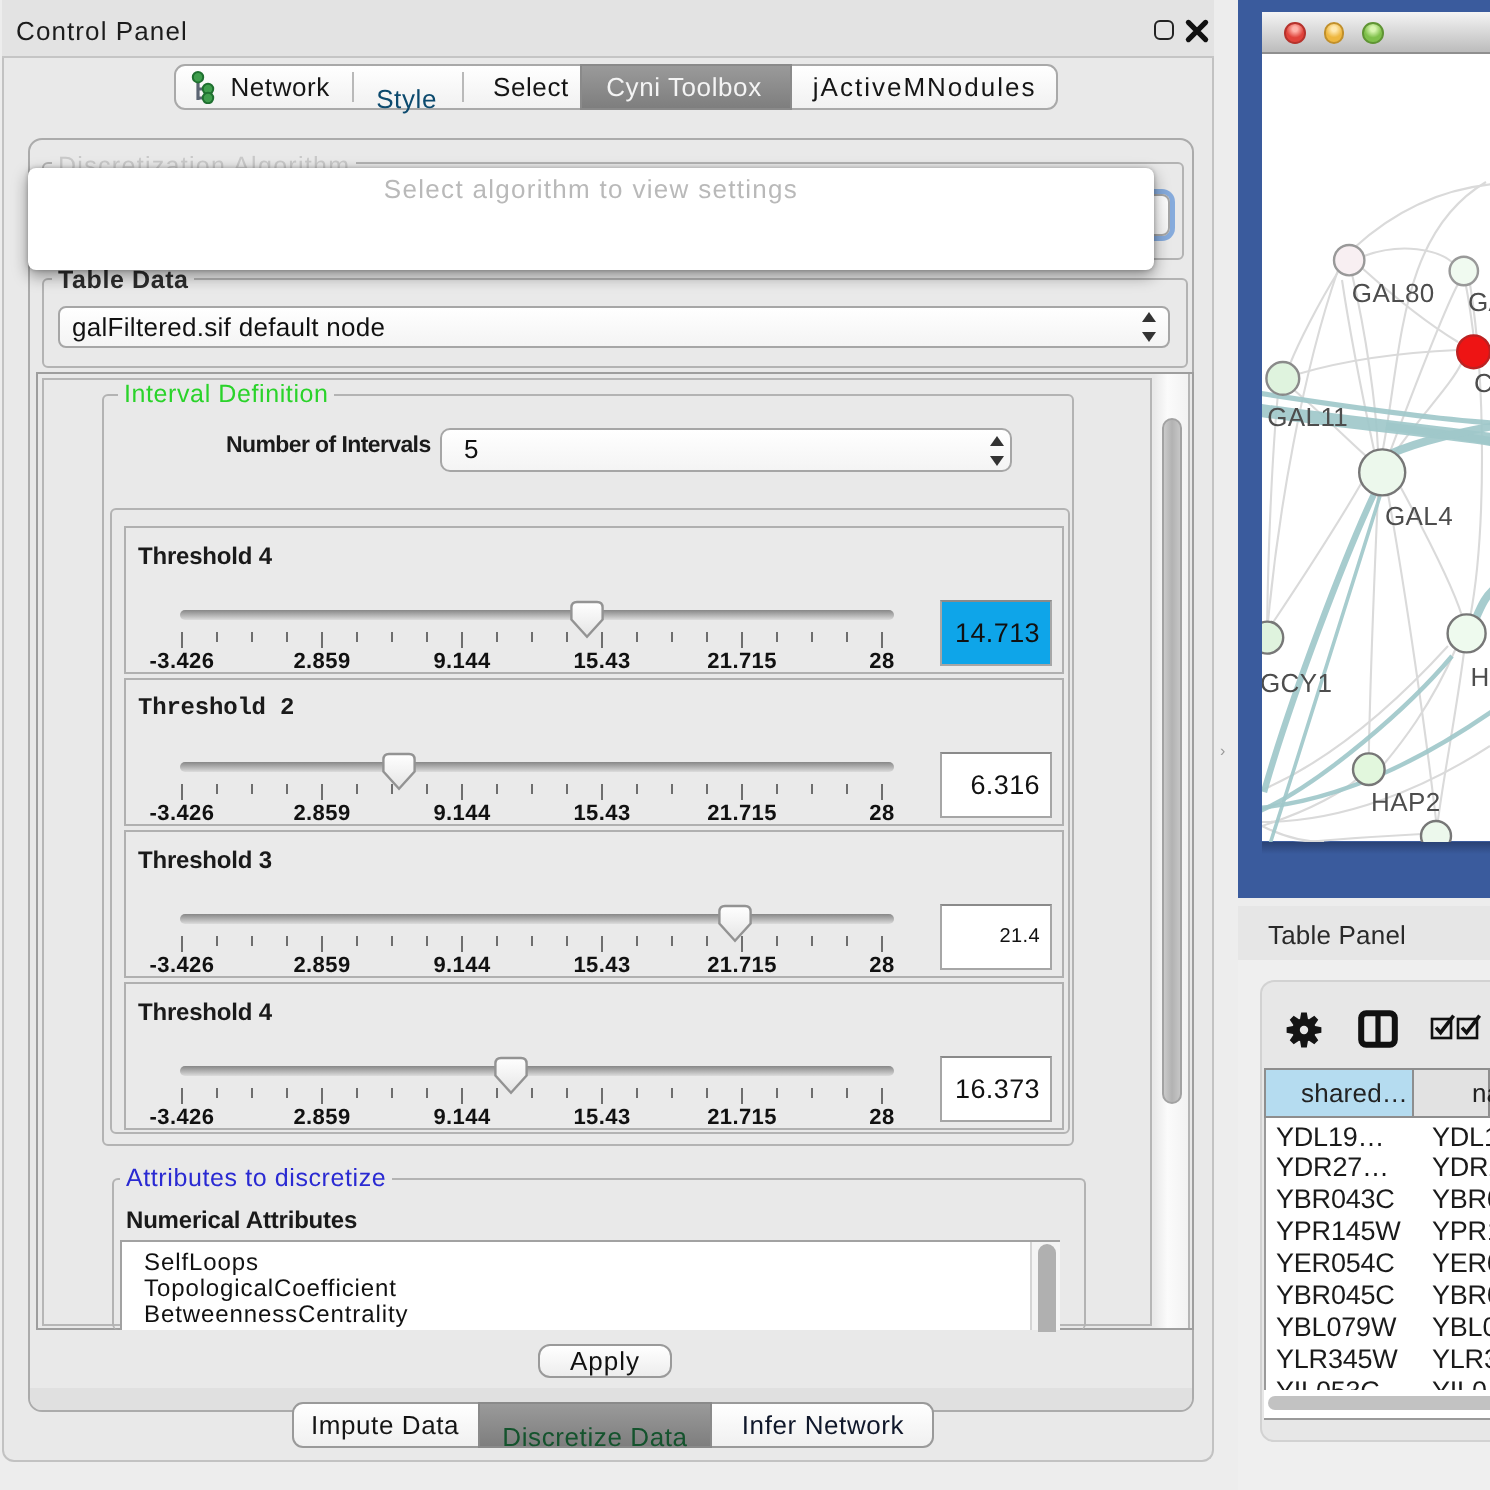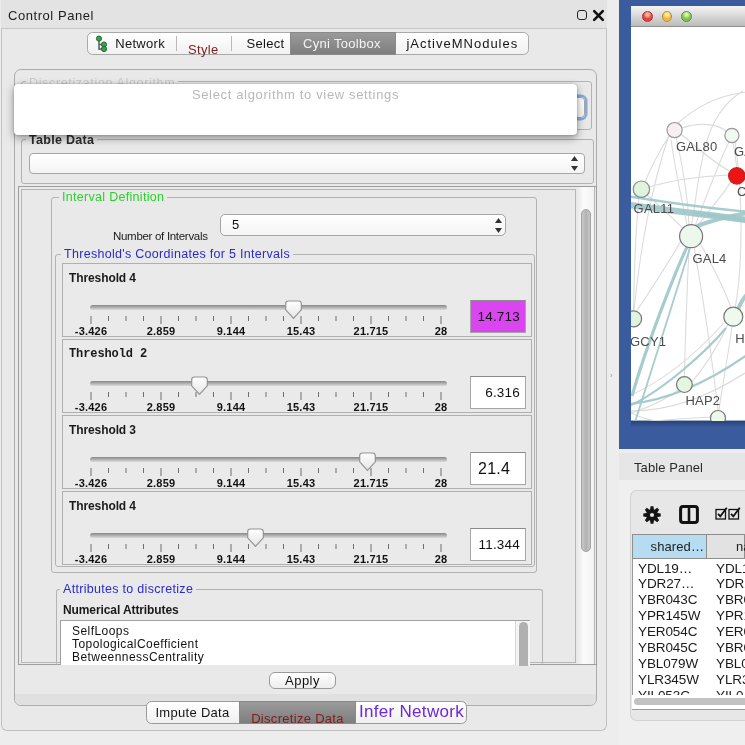--- a/index.html
+++ b/index.html
@@ -17,59 +17,59 @@
 <div class="abs" style="left:8px;top:8px;font-size:13px;letter-spacing:.55px;color:#1c1c1c;">Control Panel</div>
 <div class="abs" style="left:577px;top:10px;width:10px;height:10px;border:1.6px solid #222;border-radius:3px;"></div>
 <svg class="abs" style="left:592px;top:9px" width="13" height="13" viewBox="0 0 13 13">
       <path d="M2.2 2.2 L10.8 10.8 M10.8 2.2 L2.2 10.8" stroke="#111" stroke-width="2.6" stroke-linecap="round"></path>
     </svg>
 <div class="abs" style="left:86.5px;top:31.5px;width:442.5px;height:23.5px;background:linear-gradient(#ffffff,#f1f1f1);border:1px solid #a9a9a9;border-radius:5.5px;"></div>
 <div class="abs" style="left:290px;top:31.5px;width:105.7px;height:23.5px;background:linear-gradient(#9a9a9a,#7e7e7e);border:1px solid #8a8a8a;"></div>
 <div class="abs" style="left:175.7px;top:36px;width:1px;height:14.5px;background:#b9b9b9;"></div>
 <div class="abs" style="left:230.9px;top:36px;width:1px;height:14.5px;background:#b9b9b9;"></div>
 <div class="abs" style="left:95.5px;top:31.5px;width:89.2px;height:23.5px;display:flex;align-items:center;justify-content:center;font-size:13px;letter-spacing:.3px;color:#151515;">Network</div>
-<div class="abs" style="left:175.7px;top:31.5px;width:55.2px;height:35px;display:flex;align-items:center;justify-content:center;font-size:13px;letter-spacing:.3px;color:#7f1d1d;">Style</div>
+<div class="abs" style="left:175.7px;top:31.5px;width:55.2px;height:35px;display:flex;align-items:center;justify-content:center;font-size:13px;letter-spacing:.3px;color:#0c4a6e;">Style</div>
 <div class="abs" style="left:235.9px;top:31.5px;width:59.1px;height:23.5px;display:flex;align-items:center;justify-content:center;font-size:13px;letter-spacing:.3px;color:#151515;">Select</div>
 <div class="abs" style="left:290.0px;top:31.5px;width:104px;height:23.5px;display:flex;align-items:center;justify-content:center;font-size:13px;letter-spacing:.3px;color:#f4f4f4;">Cyni Toolbox</div>
 <div class="abs" style="left:395.7px;top:31.5px;width:133.3px;height:23.5px;display:flex;align-items:center;justify-content:center;font-size:13px;letter-spacing:1.0px;color:#151515;">jActiveMNodules</div>
 <svg class="abs" style="left:94px;top:35px" width="14" height="17" viewBox="0 0 14 17">
 <path d="M5 5 V15 M5 9.5 H9 M5 14 H9" stroke="#5a6472" stroke-width="1.6" fill="none"></path>
 <circle cx="5" cy="3.6" r="2.6" fill="#3f9e4d" stroke="#1f7030" stroke-width="1"></circle>
 <circle cx="10" cy="9.5" r="2.6" fill="#3f9e4d" stroke="#1f7030" stroke-width="1"></circle>
 <circle cx="10" cy="14" r="2.6" fill="#3f9e4d" stroke="#1f7030" stroke-width="1"></circle>
 </svg>
 <div class="abs" style="left:13.5px;top:69px;width:583px;height:637px;background:#e9e9e9;border:1px solid #ababab;border-radius:7px;"></div>
 <div class="abs" style="left:14.5px;top:694px;width:581px;height:11px;background:#e0e0e0;border-radius:0 0 6px 6px;"></div>
 <div class="abs fs" style="left:20.5px;top:81px;width:571px;height:49px;background:#e9e9e9;"></div>
 <div class="abs fslab" style="left:26px;top:76.5px;color:#c9c9c9;letter-spacing:.65px;">Discretization Algorithm</div>
 <div class="abs combo" style="left:28px;top:97px;width:557px;height:21px;box-shadow:0 0 0 2.5px rgba(100,150,215,.75);"></div>
 <div class="abs fs" style="left:20.5px;top:138.5px;width:573px;height:45px;"></div>
 <div class="abs fslab" style="left:26px;top:133.5px;color:#2c2c2c;font-weight:bold;">Table Data</div>
 <div class="abs" style="left:14px;top:84px;width:563px;height:51px;background:#fff;border-radius:4px;box-shadow:0 3px 8px rgba(0,0,0,.4),0 0 2px rgba(0,0,0,.25);"></div>
 <div class="abs" style="left:14px;top:87px;width:563px;height:15px;color:#b9b9b9;font-size:13px;letter-spacing:.65px;text-align:center;">Select algorithm to view settings</div>
 <div class="abs combo" style="left:29px;top:153px;width:556px;height:20.5px;"></div>
+<div class="abs" style="left:36px;top:156px;font-size:13px;letter-spacing:.15px;color:#111;">galFiltered.sif default node</div>
 <svg class="abs" style="left:570px;top:156px" width="9" height="15" viewBox="0 0 9 15">
       <path d="M4.5 0 L8 5 H1 Z" fill="#333"></path>
       <path d="M4.5 15 L8 10 H1 Z" fill="#333"></path>
     </svg>
 <div class="abs" style="left:17.5px;top:186px;width:579px;height:479px;background:#e9e9e9;border:1px solid #9e9e9e;"></div>
 <div class="abs" style="left:20.5px;top:188.5px;width:555.5px;height:474.5px;background:#e9e9e9;border:1px solid #b6b6b6;"></div>
 <div class="abs" style="left:576.5px;top:187px;width:18px;height:477px;background:linear-gradient(90deg,#e9e9e9,#fbfbfb 40%,#f2f2f2);border-right:1px solid #b5b5b5;"></div>
 <div class="abs" style="left:580.5px;top:209px;width:10px;height:343px;background:linear-gradient(90deg,#cacaca,#b2b2b2 50%,#c6c6c6);border:1px solid #a2a2a2;border-radius:5.5px;"></div>
 <div class="abs fs" style="left:51px;top:196.5px;width:485.5px;height:376px;"></div>
 <div class="abs fslab" style="left:59px;top:190.5px;color:#2ad32a;">Interval Definition</div>
-<div class="abs" style="left:88px;top:230px;font-size:11.5px;font-weight:normal;letter-spacing:-.3px;color:#1a1a1a;padding-left:25px;">Number of Intervals</div>
+<div class="abs" style="left:88px;top:217px;font-size:11.5px;font-weight:bold;letter-spacing:-.3px;color:#1a1a1a;padding-left:25px;">Number of Intervals</div>
 <div class="abs combo" style="left:219.5px;top:213.5px;width:286px;height:22px;border-radius:5px;"></div>
 <div class="abs" style="left:232px;top:217px;font-size:13px;color:#111;">5</div>
 <svg class="abs" style="left:494px;top:217.5px" width="9" height="15" viewBox="0 0 9 15">
       <path d="M4.5 0 L8 5 H1 Z" fill="#333"></path>
       <path d="M4.5 15 L8 10 H1 Z" fill="#333"></path>
     </svg>
 <div class="abs fs" style="left:55px;top:254px;width:479.5px;height:313px;"></div>
-<div class="abs fslab" style="left:61px;top:248px;color:#2a2ad2;">Threshold's Coordinates for 5 Intervals</div>
 <div class="abs" style="left:62px;top:263px;width:470px;height:74px;background:#eaeaea;border:1px solid #b0b0b0;"></div>
 <div class="abs" style="left:69px;top:271px;font-size:12px;font-weight:bold;letter-spacing:-.1px;color:#1a1a1a;">Threshold 4</div>
 <div class="abs" style="left:90px;top:305px;width:357px;height:5px;border-radius:2.5px;background:linear-gradient(#878787,#b5b5b5 55%,#dcdcdc);"></div>
 <svg class="abs" style="left:62px;top:315px" width="468" height="10" viewBox="0 0 468 10">
       <path d="M29.0 1 V9" stroke="#6e6e6e" stroke-width="1"></path>
       <path d="M46.5 1 V6" stroke="#6e6e6e" stroke-width="1"></path>
       <path d="M64.0 1 V6" stroke="#6e6e6e" stroke-width="1"></path>
       <path d="M81.5 1 V6" stroke="#6e6e6e" stroke-width="1"></path>
       <path d="M99.0 1 V9" stroke="#6e6e6e" stroke-width="1"></path>
       <path d="M116.5 1 V6" stroke="#6e6e6e" stroke-width="1"></path>
@@ -91,21 +91,21 @@
     </svg>
 <div class="abs" style="left:91px;top:324.5px;transform:translateX(-50%);font-size:11px;font-weight:bold;letter-spacing:.2px;color:#111;white-space:nowrap;">-3.426</div>
 <div class="abs" style="left:161px;top:324.5px;transform:translateX(-50%);font-size:11px;font-weight:bold;letter-spacing:.2px;color:#111;white-space:nowrap;">2.859</div>
 <div class="abs" style="left:231px;top:324.5px;transform:translateX(-50%);font-size:11px;font-weight:bold;letter-spacing:.2px;color:#111;white-space:nowrap;">9.144</div>
 <div class="abs" style="left:301px;top:324.5px;transform:translateX(-50%);font-size:11px;font-weight:bold;letter-spacing:.2px;color:#111;white-space:nowrap;">15.43</div>
 <div class="abs" style="left:371px;top:324.5px;transform:translateX(-50%);font-size:11px;font-weight:bold;letter-spacing:.2px;color:#111;white-space:nowrap;">21.715</div>
 <div class="abs" style="left:441px;top:324.5px;transform:translateX(-50%);font-size:11px;font-weight:bold;letter-spacing:.2px;color:#111;white-space:nowrap;">28</div>
 <svg class="abs" style="left:284.5px;top:300px" width="17" height="20" viewBox="0 0 17 20">
 <path d="M3.5 1 H13.5 Q16.3 1 16.3 3.8 V9.8 L8.5 18.4 L.7 9.8 V3.8 Q.7 1 3.5 1 Z" fill="url(#thg)" stroke="#939393" stroke-width="1.2"></path>
 </svg>
-<div class="abs" style="left:470px;top:300px;width:56px;height:33px;background:#d946ef;border:1px solid #a6a6a6;border-top-color:#8a8a8a;display:flex;align-items:center;justify-content:flex-end;padding-right:5px;font-size:13.5px;letter-spacing:.2px;color:#111;">14.713</div>
+<div class="abs" style="left:470px;top:300px;width:56px;height:33px;background:#0ea5e9;border:1px solid #a6a6a6;border-top-color:#8a8a8a;display:flex;align-items:center;justify-content:flex-end;padding-right:5px;font-size:13.5px;letter-spacing:.2px;color:#111;">14.713</div>
 <div class="abs" style="left:62px;top:339px;width:470px;height:74px;background:#eaeaea;border:1px solid #b0b0b0;"></div>
 <div class="abs" style="left:69px;top:347px;font-size:12px;font-weight:bold;letter-spacing:-.1px;color:#1a1a1a;font-family:Liberation Mono, monospace;">Threshold 2</div>
 <div class="abs" style="left:90px;top:381px;width:357px;height:5px;border-radius:2.5px;background:linear-gradient(#878787,#b5b5b5 55%,#dcdcdc);"></div>
 <svg class="abs" style="left:62px;top:391px" width="468" height="10" viewBox="0 0 468 10">
       <path d="M29.0 1 V9" stroke="#6e6e6e" stroke-width="1"></path>
       <path d="M46.5 1 V6" stroke="#6e6e6e" stroke-width="1"></path>
       <path d="M64.0 1 V6" stroke="#6e6e6e" stroke-width="1"></path>
       <path d="M81.5 1 V6" stroke="#6e6e6e" stroke-width="1"></path>
       <path d="M99.0 1 V9" stroke="#6e6e6e" stroke-width="1"></path>
       <path d="M116.5 1 V6" stroke="#6e6e6e" stroke-width="1"></path>
@@ -163,21 +163,21 @@
     </svg>
 <div class="abs" style="left:91px;top:476.5px;transform:translateX(-50%);font-size:11px;font-weight:bold;letter-spacing:.2px;color:#111;white-space:nowrap;">-3.426</div>
 <div class="abs" style="left:161px;top:476.5px;transform:translateX(-50%);font-size:11px;font-weight:bold;letter-spacing:.2px;color:#111;white-space:nowrap;">2.859</div>
 <div class="abs" style="left:231px;top:476.5px;transform:translateX(-50%);font-size:11px;font-weight:bold;letter-spacing:.2px;color:#111;white-space:nowrap;">9.144</div>
 <div class="abs" style="left:301px;top:476.5px;transform:translateX(-50%);font-size:11px;font-weight:bold;letter-spacing:.2px;color:#111;white-space:nowrap;">15.43</div>
 <div class="abs" style="left:371px;top:476.5px;transform:translateX(-50%);font-size:11px;font-weight:bold;letter-spacing:.2px;color:#111;white-space:nowrap;">21.715</div>
 <div class="abs" style="left:441px;top:476.5px;transform:translateX(-50%);font-size:11px;font-weight:bold;letter-spacing:.2px;color:#111;white-space:nowrap;">28</div>
 <svg class="abs" style="left:359.0px;top:452px" width="17" height="20" viewBox="0 0 17 20">
 <path d="M3.5 1 H13.5 Q16.3 1 16.3 3.8 V9.8 L8.5 18.4 L.7 9.8 V3.8 Q.7 1 3.5 1 Z" fill="url(#thg)" stroke="#939393" stroke-width="1.2"></path>
 </svg>
-<div class="abs" style="left:470px;top:452px;width:56px;height:33px;background:#fff;border:1px solid #a6a6a6;border-top-color:#8a8a8a;display:flex;align-items:center;justify-content:flex-end;padding-right:15px;font-size:16px;letter-spacing:.2px;color:#111;">21.4</div>
+<div class="abs" style="left:470px;top:452px;width:56px;height:33px;background:#fff;border:1px solid #a6a6a6;border-top-color:#8a8a8a;display:flex;align-items:center;justify-content:flex-end;padding-right:5px;font-size:10px;letter-spacing:.2px;color:#111;">21.4</div>
 <div class="abs" style="left:62px;top:491px;width:470px;height:74px;background:#eaeaea;border:1px solid #b0b0b0;"></div>
 <div class="abs" style="left:69px;top:499px;font-size:12px;font-weight:bold;letter-spacing:-.1px;color:#1a1a1a;">Threshold 4</div>
 <div class="abs" style="left:90px;top:533px;width:357px;height:5px;border-radius:2.5px;background:linear-gradient(#878787,#b5b5b5 55%,#dcdcdc);"></div>
 <svg class="abs" style="left:62px;top:543px" width="468" height="10" viewBox="0 0 468 10">
       <path d="M29.0 1 V9" stroke="#6e6e6e" stroke-width="1"></path>
       <path d="M46.5 1 V6" stroke="#6e6e6e" stroke-width="1"></path>
       <path d="M64.0 1 V6" stroke="#6e6e6e" stroke-width="1"></path>
       <path d="M81.5 1 V6" stroke="#6e6e6e" stroke-width="1"></path>
       <path d="M99.0 1 V9" stroke="#6e6e6e" stroke-width="1"></path>
       <path d="M116.5 1 V6" stroke="#6e6e6e" stroke-width="1"></path>
@@ -199,21 +199,21 @@
     </svg>
 <div class="abs" style="left:91px;top:552.5px;transform:translateX(-50%);font-size:11px;font-weight:bold;letter-spacing:.2px;color:#111;white-space:nowrap;">-3.426</div>
 <div class="abs" style="left:161px;top:552.5px;transform:translateX(-50%);font-size:11px;font-weight:bold;letter-spacing:.2px;color:#111;white-space:nowrap;">2.859</div>
 <div class="abs" style="left:231px;top:552.5px;transform:translateX(-50%);font-size:11px;font-weight:bold;letter-spacing:.2px;color:#111;white-space:nowrap;">9.144</div>
 <div class="abs" style="left:301px;top:552.5px;transform:translateX(-50%);font-size:11px;font-weight:bold;letter-spacing:.2px;color:#111;white-space:nowrap;">15.43</div>
 <div class="abs" style="left:371px;top:552.5px;transform:translateX(-50%);font-size:11px;font-weight:bold;letter-spacing:.2px;color:#111;white-space:nowrap;">21.715</div>
 <div class="abs" style="left:441px;top:552.5px;transform:translateX(-50%);font-size:11px;font-weight:bold;letter-spacing:.2px;color:#111;white-space:nowrap;">28</div>
 <svg class="abs" style="left:247.0px;top:528px" width="17" height="20" viewBox="0 0 17 20">
 <path d="M3.5 1 H13.5 Q16.3 1 16.3 3.8 V9.8 L8.5 18.4 L.7 9.8 V3.8 Q.7 1 3.5 1 Z" fill="url(#thg)" stroke="#939393" stroke-width="1.2"></path>
 </svg>
-<div class="abs" style="left:470px;top:528px;width:56px;height:33px;background:#fff;border:1px solid #a6a6a6;border-top-color:#8a8a8a;display:flex;align-items:center;justify-content:flex-end;padding-right:5px;font-size:13.5px;letter-spacing:.2px;color:#111;">11.344</div>
+<div class="abs" style="left:470px;top:528px;width:56px;height:33px;background:#fff;border:1px solid #a6a6a6;border-top-color:#8a8a8a;display:flex;align-items:center;justify-content:flex-end;padding-right:5px;font-size:13.5px;letter-spacing:.2px;color:#111;">16.373</div>
 <svg width="0" height="0" style="position:absolute">
       <defs>
         <linearGradient id="thg" x1="0" y1="0" x2="0" y2="1">
           <stop offset="0" stop-color="#ffffff"></stop>
           <stop offset=".5" stop-color="#f2f2f2"></stop>
           <stop offset="1" stop-color="#e4e4e4"></stop>
         </linearGradient>
       </defs>
     </svg>
 <div class="abs fs" style="left:56px;top:589px;width:487px;height:76px;border-bottom:none;"></div>
@@ -222,22 +222,22 @@
 <div class="abs" style="left:60px;top:620px;width:470px;height:45px;background:#fff;border:1px solid #a2a2a2;border-bottom:none;overflow:hidden;"></div>
 <div class="abs" style="left:72px;top:624.0px;font-size:12px;letter-spacing:.45px;color:#111;">SelfLoops</div>
 <div class="abs" style="left:72px;top:636.8px;font-size:12px;letter-spacing:.45px;color:#111;">TopologicalCoefficient</div>
 <div class="abs" style="left:72px;top:649.6px;font-size:12px;letter-spacing:.45px;color:#111;">BetweennessCentrality</div>
 <div class="abs" style="left:514.5px;top:621px;width:15px;height:44px;background:#f4f4f4;border-left:1px solid #d5d5d5;"></div>
 <div class="abs" style="left:518.5px;top:621.5px;width:9px;height:44px;background:#b0b0b0;border-radius:4.5px 4.5px 0 0;"></div>
 <div class="abs" style="left:269px;top:671.5px;width:67px;height:17.5px;background:linear-gradient(#ffffff,#ededed);border:1px solid #9a9a9a;border-radius:6px;display:flex;align-items:center;justify-content:center;font-size:13px;letter-spacing:.5px;color:#111;">Apply</div>
 <div class="abs" style="left:146px;top:701px;width:321px;height:22.5px;background:linear-gradient(#ffffff,#f0f0f0);border:1px solid #9a9a9a;border-radius:5.5px;"></div>
 <div class="abs" style="left:239px;top:701px;width:117px;height:22.5px;background:linear-gradient(#9a9a9a,#7e7e7e);border:1px solid #8a8a8a;"></div>
 <div class="abs" style="left:146px;top:701px;width:93px;height:22.5px;display:flex;align-items:center;justify-content:center;font-size:13px;letter-spacing:.3px;color:#151515;">Impute Data</div>
-<div class="abs" style="left:239px;top:701px;width:117px;height:35px;display:flex;align-items:center;justify-content:center;font-size:13px;letter-spacing:.3px;color:#7f1d1d;">Discretize Data</div>
-<div class="abs" style="left:356px;top:701px;width:111px;height:22.5px;display:flex;align-items:center;justify-content:center;font-size:17px;letter-spacing:.3px;color:#6d28d9;">Infer Network</div>
+<div class="abs" style="left:239px;top:701px;width:117px;height:35px;display:flex;align-items:center;justify-content:center;font-size:13px;letter-spacing:.3px;color:#14532d;">Discretize Data</div>
+<div class="abs" style="left:356px;top:701px;width:111px;height:22.5px;display:flex;align-items:center;justify-content:center;font-size:13px;letter-spacing:.3px;color:#0f172a;">Infer Network</div>
 <div class="abs" style="left:610px;top:371px;width:5px;height:7px;color:#9a9a9a;font-size:8px;">›</div>
 <div class="abs" style="left:619px;top:0;width:126px;height:449px;background:#3a5b9d;"></div>
 <div class="abs" style="left:631px;top:6px;width:114px;height:21px;background:linear-gradient(#f4f4f4,#bcbcbc);border-bottom:1px solid #8f8f8f;"></div>
 <div class="abs" style="left:641.9px;top:11.2px;width:10.8px;height:10.8px;border-radius:50%;background:radial-gradient(circle at 50% 28%,#ffb3aa 0 15%,#e0433b 55%,#e0433b);border:1px solid #b5322c;"></div>
 <div class="abs" style="left:661.5px;top:11.2px;width:10.8px;height:10.8px;border-radius:50%;background:radial-gradient(circle at 50% 28%,#ffe9b0 0 15%,#eeb73f 55%,#eeb73f);border:1px solid #c08f2b;"></div>
 <div class="abs" style="left:681.1px;top:11.2px;width:10.8px;height:10.8px;border-radius:50%;background:radial-gradient(circle at 50% 28%,#d8f5b0 0 15%,#7fc04b 55%,#7fc04b);border:1px solid #5f9434;"></div>
 <svg class="abs" style="left:631px;top:27px" width="114" height="393.5" viewBox="0 0 114 393.5">
       <rect x="0" y="0" width="114" height="393.5" fill="#ffffff"></rect>
       <path d="M46 97 C 70 75, 95 67, 116 65" fill="none" stroke="#dadada" stroke-width="1.05"></path>
       <path d="M60 200 C 70 150, 68 90, 112 64" fill="none" stroke="#dadada" stroke-width="1.05"></path>

